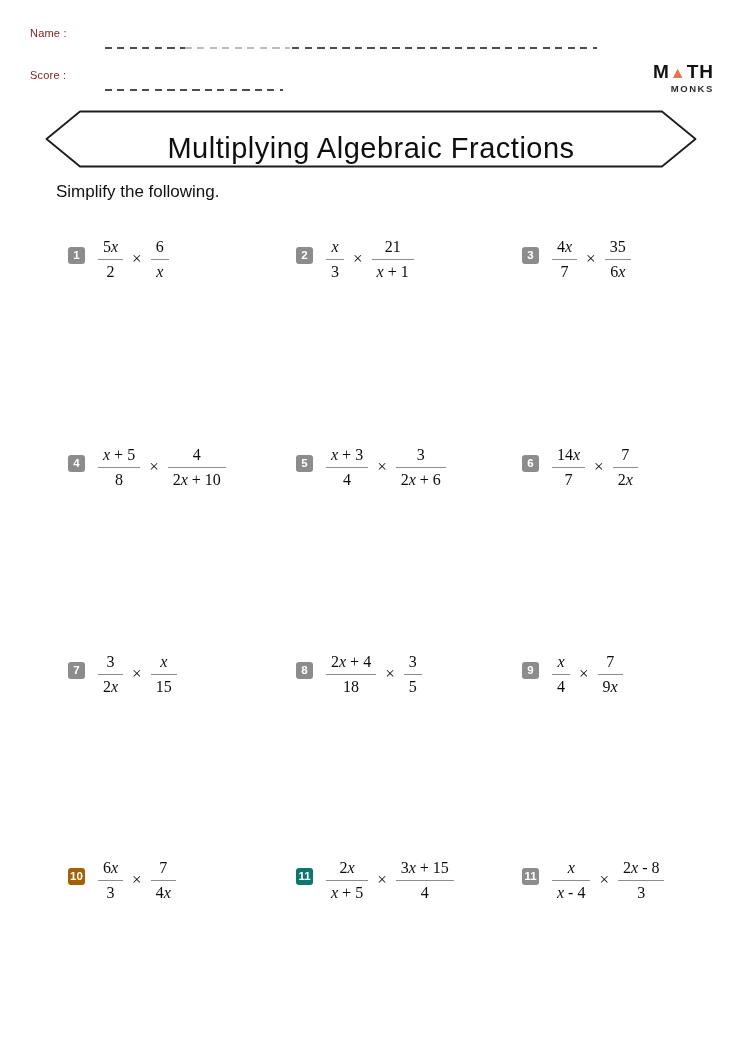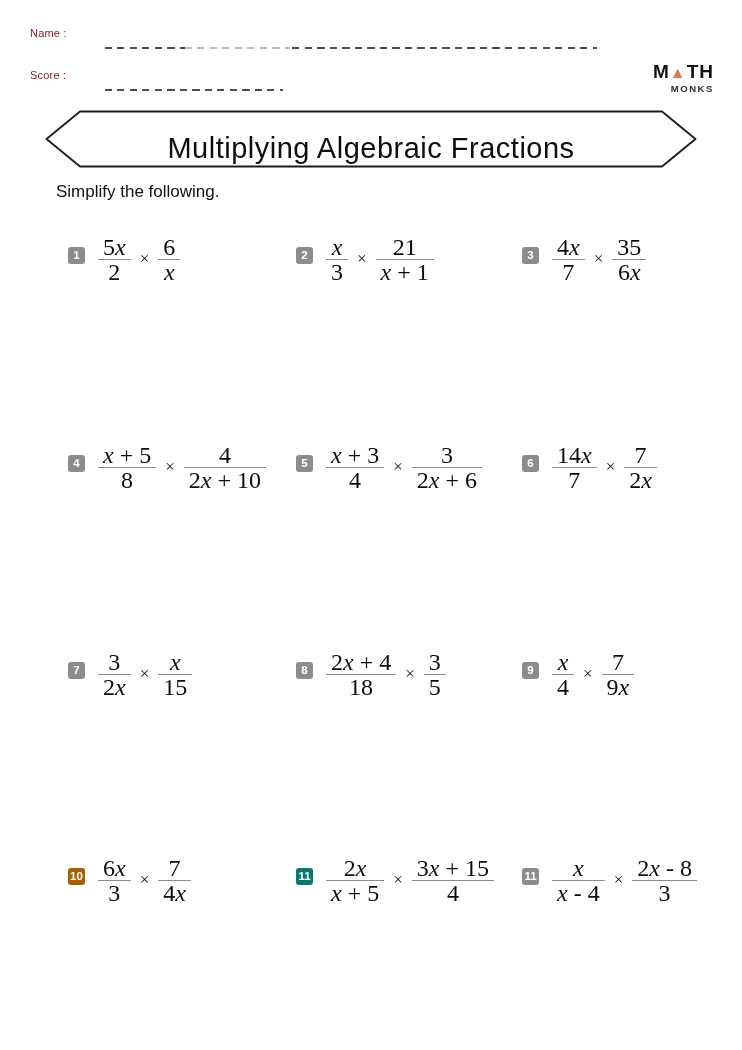--- a/index.html
+++ b/index.html
@@ -33,21 +33,21 @@
   
   .problems{position:absolute;left:0;top:0;width:742px;height:1050px;}
   .problem{position:absolute;display:flex;align-items:center;height:54px;}
   .badge{
     min-width:13px;height:17px;padding:0 2px;margin-right:13px;border-radius:3px;
     background:#8C8C8C;color:#fff;font-size:11.5px;font-weight:bold;
     display:flex;align-items:center;justify-content:center;
     transform:translateY(-4px);
   }
   .frac{display:flex;flex-direction:column;align-items:stretch;text-align:center;
-    font-family:"Liberation Serif",serif;font-size:24px;color:#0c0c0c;}
+    font-family:"Liberation Serif",serif;font-size:16px;color:#0c0c0c;}
   .frac .num,.frac .den{line-height:22px;padding:0 5px;white-space:nowrap;}
   .fbar{border-top:1.8px solid #8C8C8C;height:0;margin:1px 0;}
   .frac i{font-style:italic;}
   .op{margin:0 9px;font-family:"Liberation Serif",serif;font-size:17px;color:#0c0c0c;}
 </style>
 </head>
 <body>
 
 <div class="hdr-label name-label">Name :</div>
 <div class="dash-line name-line"></div>

